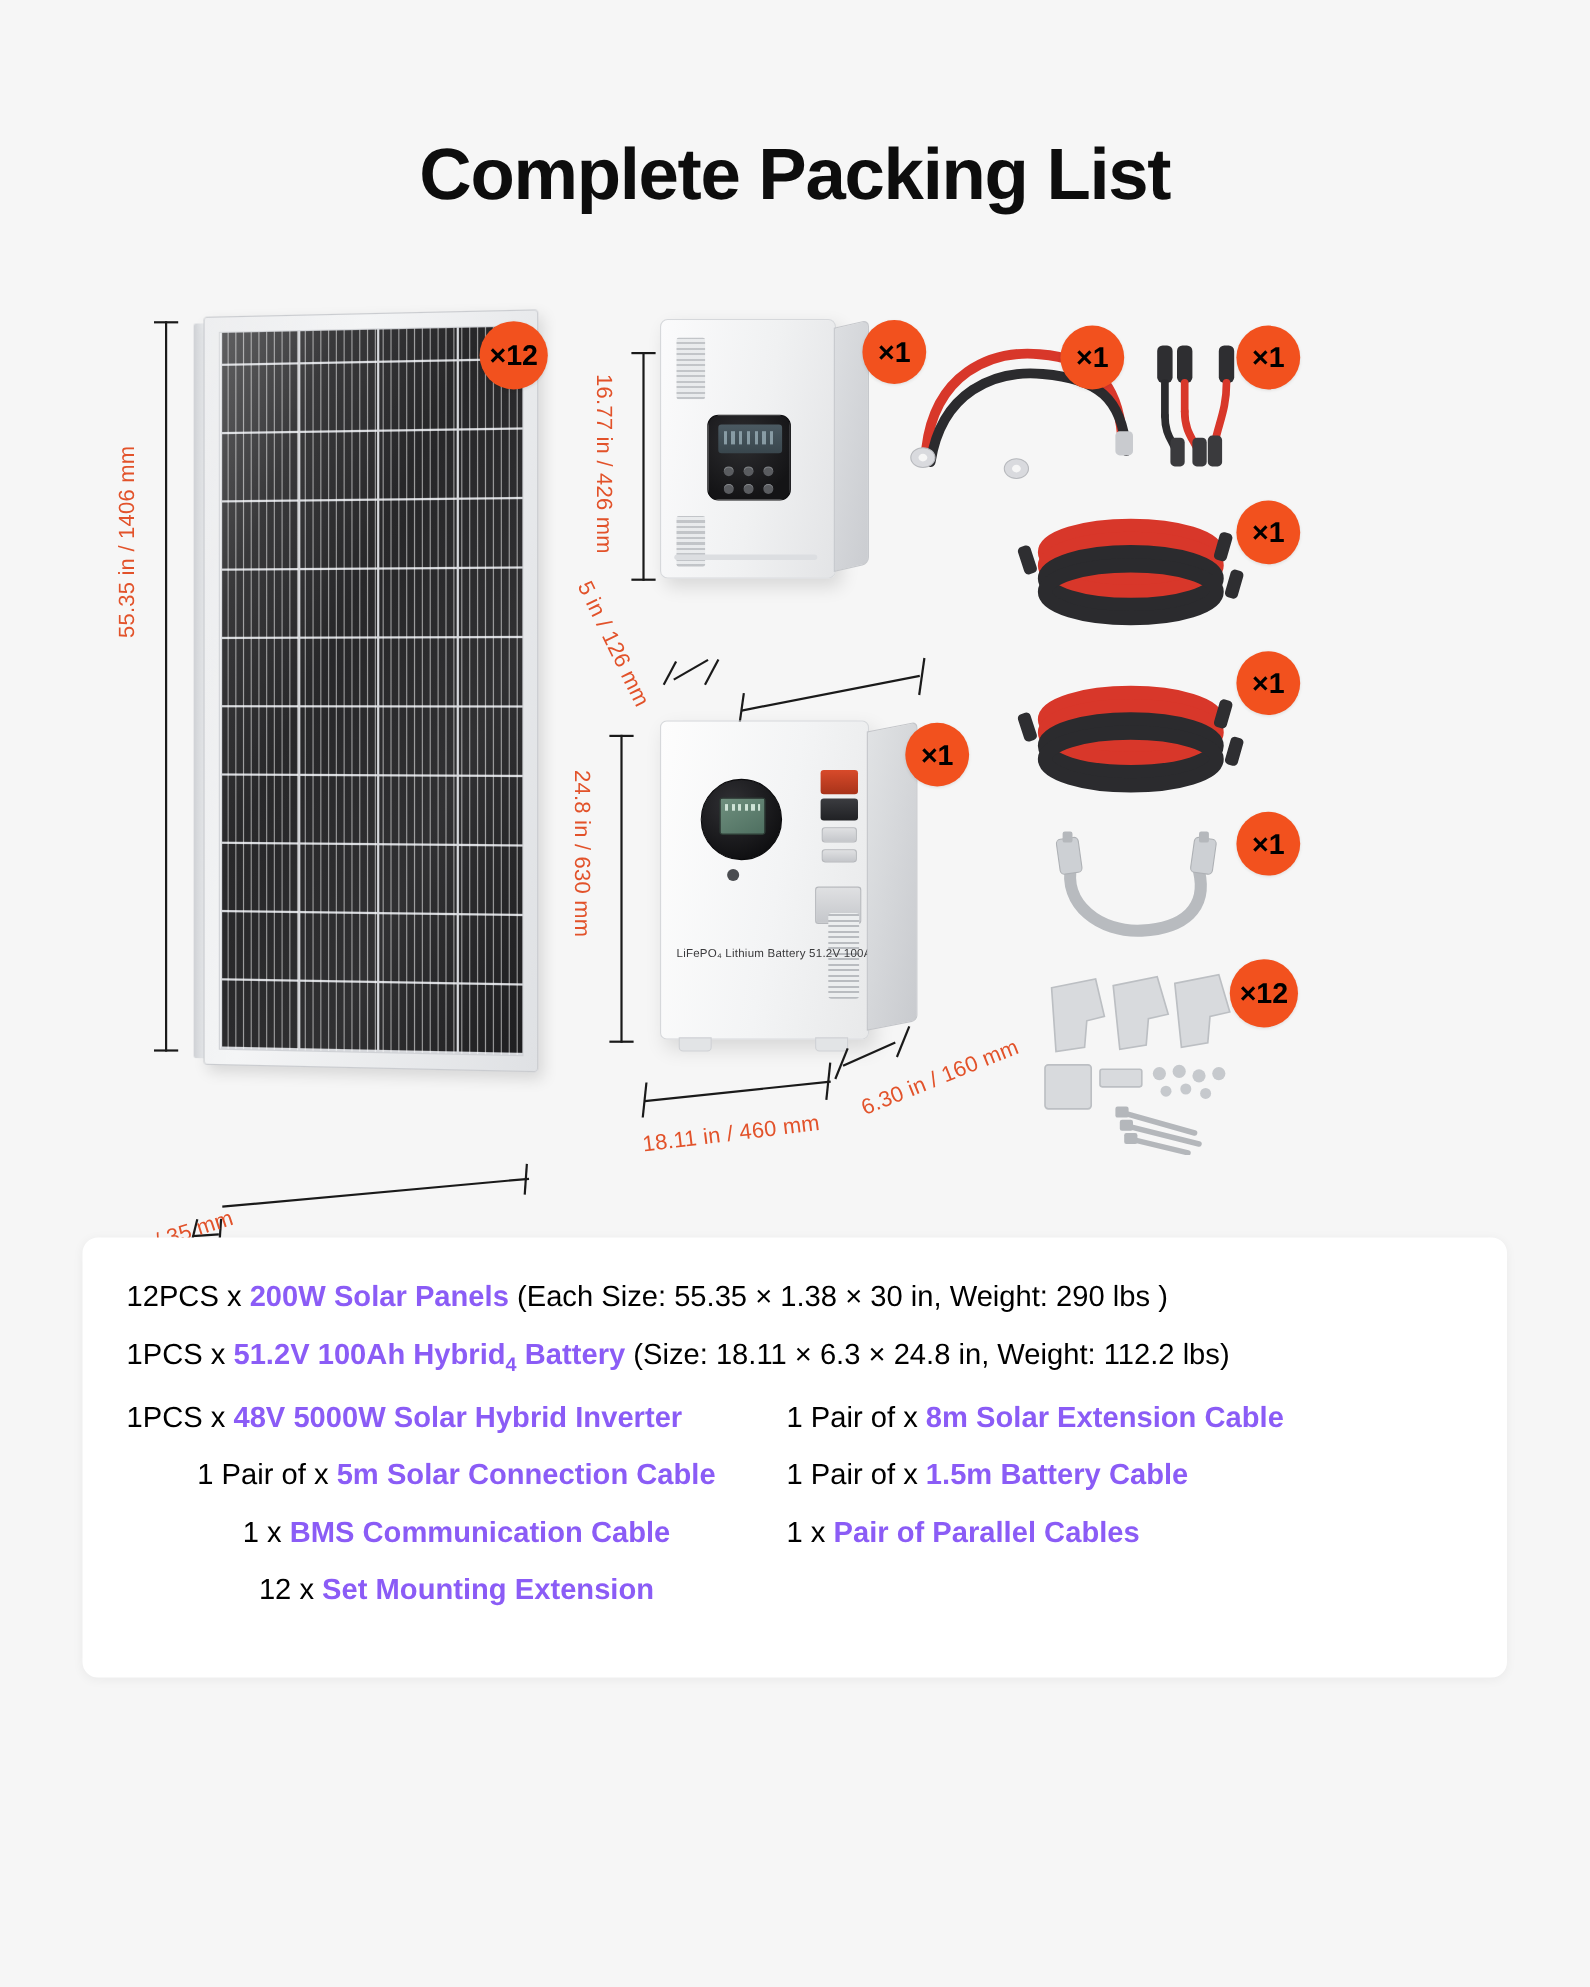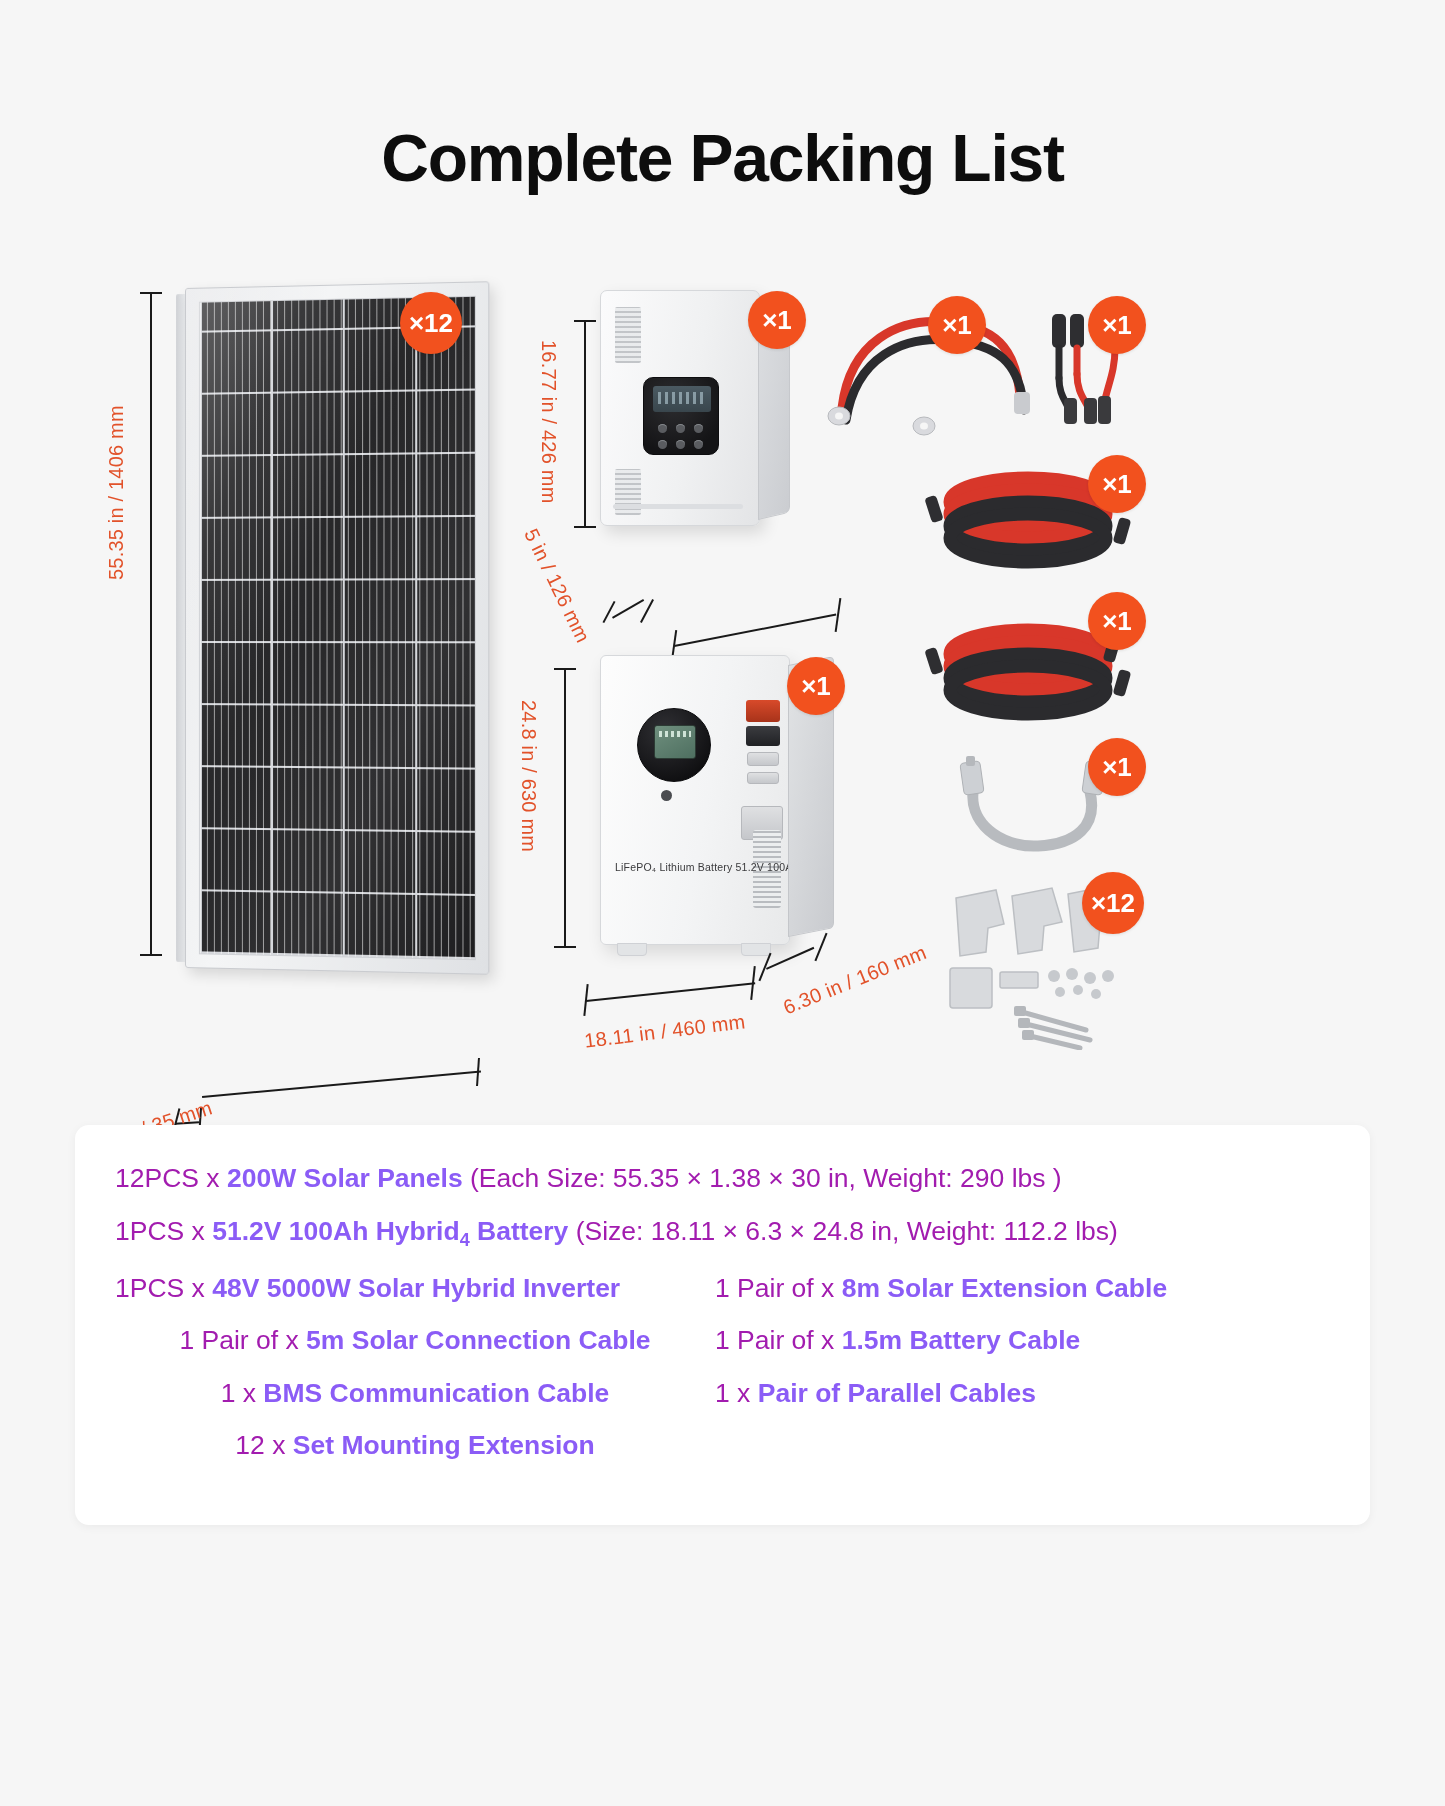--- a/index.html
+++ b/index.html
@@ -29,25 +29,26 @@
     letter-spacing: .2px;
   }
   .vline { position: absolute; background: #1a1a1a; width: 2px; }
   .hline { position: absolute; background: #1a1a1a; height: 2px; }
 
   
   .badge {
     position: absolute;
     border-radius: 50%;
     background: #f2511e;
-    color: #ffffff;
+    color: #000000;
     font-weight: 700;
     display: flex; align-items: center; justify-content: center;
     z-index: 40;
     box-shadow: 0 1px 3px rgba(0,0,0,.10);
+    margin-left: 36px;
   }
   .badge.b1 { width: 58px; height: 58px; font-size: 26px; }
   .badge.b12 { width: 62px; height: 62px; font-size: 26px; }
 
   
   .panel-wrap { position: absolute; left: 185px; top: 288px; width: 300px; height: 680px;
     transform: perspective(1600px) rotateY(-6deg); transform-origin: left center; }
   .panel-frame {
     position: absolute; inset: 0;
     background: linear-gradient(100deg,#e9eaec 0%,#f4f5f6 35%,#dfe1e4 100%);
@@ -185,21 +186,21 @@
     box-shadow: 0 2px 10px rgba(0,0,0,.05);
   }
   .list { position: absolute; left: 40px; top: 40px; right: 30px; }
   .row { display: flex; align-items: baseline; font-size: 26.5px; color: #1c1c1c;
          line-height: 1; margin-bottom: 26px; }
   .row .col-l { width: 600px; flex: 0 0 600px; white-space: nowrap; }
   .row .col-r { flex: 1; white-space: nowrap; }
   .row.full { display: block; white-space: nowrap; }
   .hi { color: #8b5cf6; font-weight: 700; }
   .hi sub { font-size: 18px; }
-  .plain { color: #a21caf; }
+  .plain { color: #000000; }
 </style>
 </head>
 <body>
 
 <div id="page">
 
   <div class="title">Complete Packing List</div>
 
   <div class="panel-wrap">
     <div class="panel-edge"></div>

